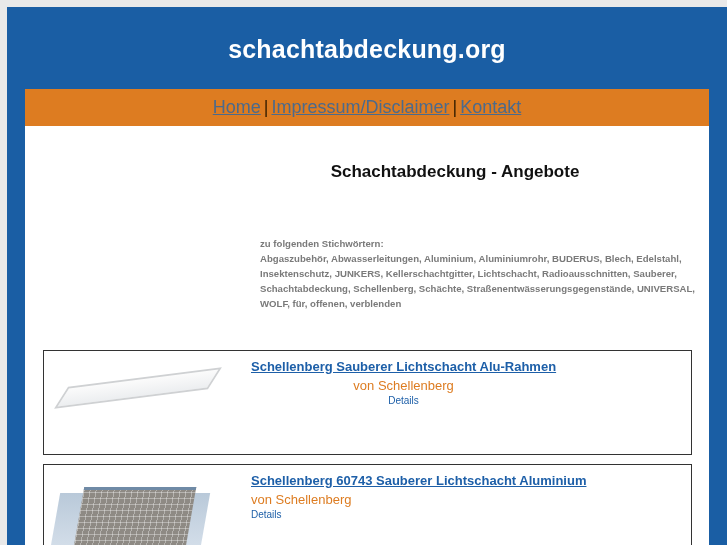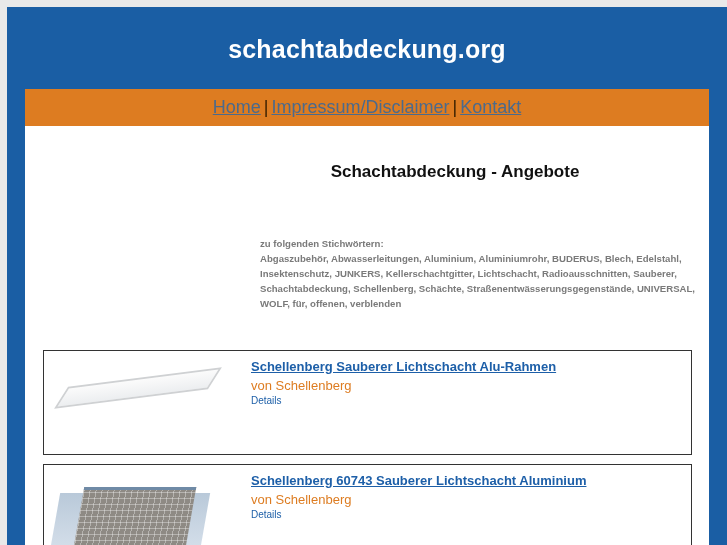--- a/index.html
+++ b/index.html
@@ -54,21 +54,21 @@
       font-size: 9.6px; line-height: 15px; color: #7a7a7a;
       font-weight: bold;
       margin-top: 44px;
     }
     #keywords .label { display: block; }
     .product {
       position: absolute; left: 18px; width: 649px;
       border: 1px solid #333;
       background: #fff;
     }
-    .product.p1 { top: 224px; height: 105px; }
+    .product.p1 { top: 224px; height: 105px; text-align: center; }
     .product.p2 { top: 338px; height: 100px; border-bottom: none; }
     .product .thumb {
       position: absolute; left: 10px; top: 8px; width: 160px; height: 85px;
       cursor: pointer;
     }
     .product .info {
       position: absolute; left: 207px; top: 8px;
     }
     .product .title {
       display: block; font-weight: bold; font-size: 13px;

